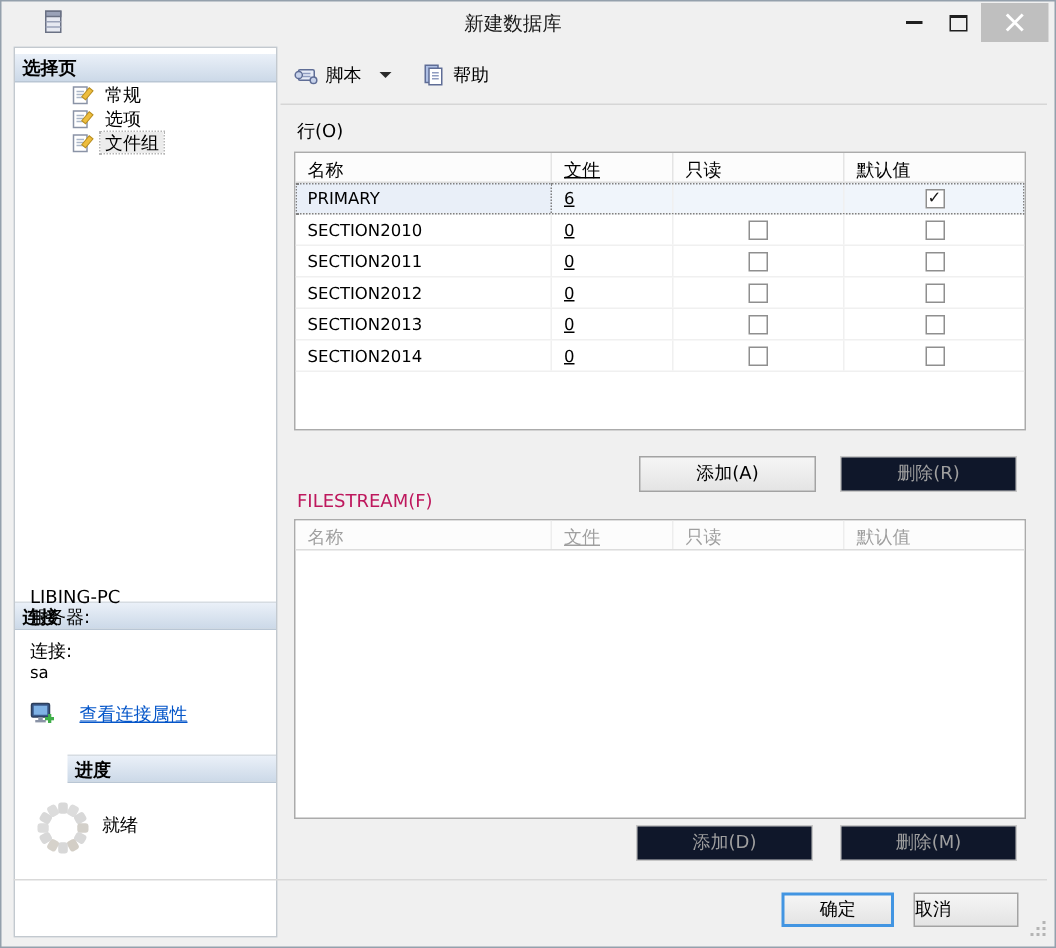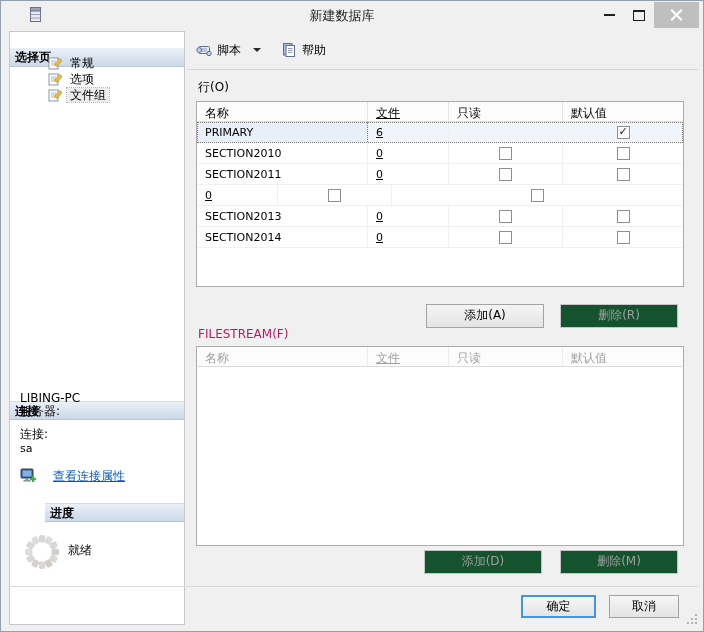--- a/index.html
+++ b/index.html
@@ -28,21 +28,21 @@
   .sidebar{
     position:absolute;left:8px;top:30px;width:176px;height:594px;
     background:#fff;border:1px solid #c3c9cf;box-sizing:border-box;
   }
   .sec-header{
     position:absolute;left:0;right:0;height:19px;line-height:19px;
     padding-left:5px;font-weight:bold;box-sizing:border-box;
     background:linear-gradient(#eaf0f8,#ccd9e8);
     border-bottom:1px solid #b9c6d4;
   }
-  .hdr-pages{top:16px;}
+  .hdr-pages{top:4px;}
   .hdr-conn{top:329px;border-top:1px solid #d6dce2;margin-top:40px;}
   .hdr-prog{top:471px;border-top:1px solid #d6dce2;margin-left:35px;}
   .pages-body{position:absolute;top:19px;left:0;right:0;height:314px;padding-top:4px;}
   .nav-item{display:flex;align-items:center;height:16px;padding-left:5px;gap:4px;cursor:default;margin-left:33px;}
   .nav-item .lbl{padding:0 3px;line-height:14px;}
   .nav-item.selected .lbl{background:#ececec;outline:1px dotted #b5b5b5;}
   .conn-body{position:absolute;top:352px;left:0;right:0;height:119px;padding:8px 0 0 10px;box-sizing:border-box;}
   .conn-line{line-height:13px;}
   .conn-gap{height:10px;}
   .conn-val-sm{font-size:11px;line-height:15px;}
@@ -84,35 +84,35 @@
     border:1px solid #8f8f8f;display:flex;align-items:center;justify-content:center;
     font-size:11px;font-weight:bold;color:#141414;line-height:11px;
   }
   .cb.checked::after{content:"✓";margin-top:-1px;}
   
   .btn{
     position:absolute;width:118px;height:24px;box-sizing:border-box;
     background:linear-gradient(#f5f5f5,#e4e4e4);border:1px solid #a3a3a3;
     text-align:center;line-height:21px;cursor:default;
   }
-  .btn.disabled{background:#14532d;border-color:#c6c6c6;color:#9f9f9f;}
+  .btn.disabled{background:#0f172a;border-color:#c6c6c6;color:#9f9f9f;}
   .btn-add-a{left:239px;top:234px;}
   .btn-del-r{left:373px;top:234px;}
   .btn-add-d{left:237px;top:480px;}
   .btn-del-m{left:373px;top:480px;}
   .footer-sep{position:absolute;left:8px;top:585px;width:689px;border-top:1px solid #d9d9d9;}
   .btn-ok{
     position:absolute;left:520px;top:594px;width:75px;height:23px;box-sizing:border-box;
     background:linear-gradient(#f5f5f5,#e4e4e4);border:2px solid #4295e2;
     text-align:center;line-height:19px;cursor:default;
   }
   .btn-cancel{
     position:absolute;left:608px;top:594px;width:70px;height:23px;box-sizing:border-box;
     background:linear-gradient(#f5f5f5,#e4e4e4);border:1px solid #a3a3a3;
-    text-align:center;line-height:20px;cursor:default;
+    line-height:20px;cursor:default;
   }
   .grip{position:absolute;right:6px;bottom:7px;width:12px;height:12px;}
   .grip i{position:absolute;width:2px;height:2px;background:#b4b4b4;}
 </style>
 </head>
 <body>
 
 <div class="window">
 
   <div class="titlebar">
@@ -276,20 +276,21 @@
     <div class="tc files c2">0</div>
     <div class="tc ro c3">
               <span class="cb"></span>
             </div>
     <div class="tc def c4">
               <span class="cb"></span>
             </div>
   </div>
 
   <div class="trow">
+    <div class="tc name c1">SECTION2012</div>
     <div class="tc files c2">0</div>
     <div class="tc ro c3">
               <span class="cb"></span>
             </div>
     <div class="tc def c4">
               <span class="cb"></span>
             </div>
   </div>
 
   <div class="trow">

